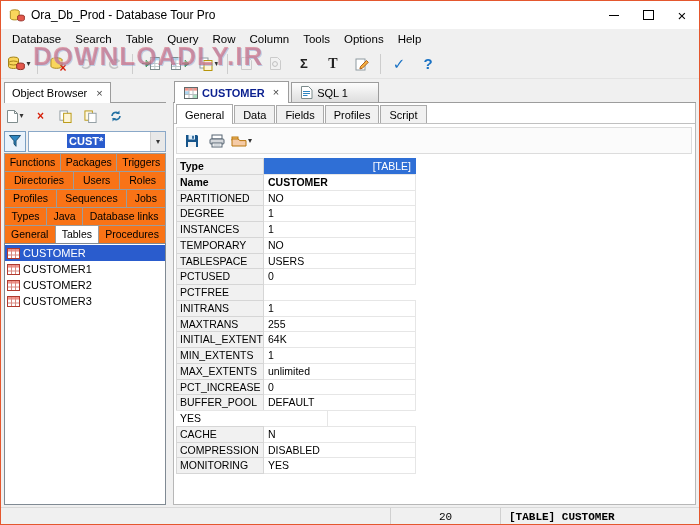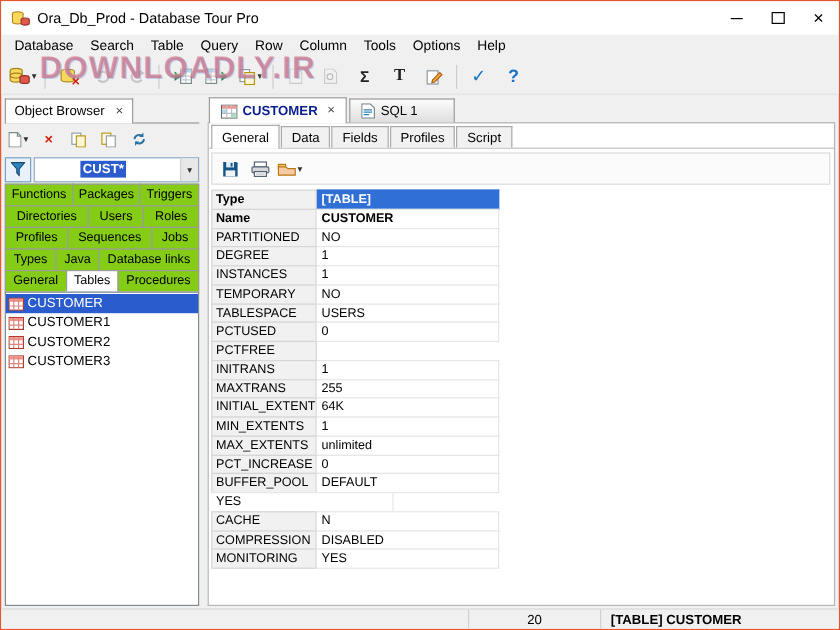--- a/index.html
+++ b/index.html
@@ -50,21 +50,21 @@
   .filter-btn{width:22px;height:21px;border:1px solid #7aa0c4;background:#e9f2fb;display:flex;
     align-items:center;justify-content:center;box-sizing:border-box;}
   .combo{flex:1;height:21px;border:1px solid #8aa8c8;background:#fff;display:flex;align-items:center;
     box-sizing:border-box;}
   .combo-text{flex:1;padding-left:2px;}
   .combo-text .sel{background:var(--selection-blue,#2a5ccd);color:#fff;font-weight:bold;padding:1px 2px;margin-left:36px;}
   .combo-arrow{width:15px;height:100%;background:#e8e8e8;border-left:1px solid #cfcfcf;display:flex;
     align-items:center;justify-content:center;font-size:8px;color:#333;box-sizing:border-box;}
   .ob-tabs{margin-top:1px;}
   .ob-tab-row{display:flex;}
-  .ob-tab{flex:1 0 auto;text-align:center;font-size:10.5px;padding:2px 4px 3px;background:#84cc16;
+  .ob-tab{flex:1 0 auto;text-align:center;font-size:10.5px;padding:2px 4px 3px;background:#f97316;
     border:1px solid #9c9c9c;margin-left:-1px;margin-top:-1px;white-space:nowrap;}
   .ob-tab:first-child{margin-left:0;}
   .ob-tab.active{background:#fff;}
   .table-list{flex:1;background:#fff;border:1px solid #808a93;overflow:hidden;padding-top:1px;margin-top:-1px;}
   .list-item{display:flex;align-items:center;height:16px;padding-left:2px;gap:3px;}
   .list-item.selected{background:var(--selection-blue,#2a5ccd);color:#fff;}
   .splitter{width:7px;}
   
   .main{flex:1;display:flex;flex-direction:column;min-width:0;}
   .main-tabstrip{height:22px;display:flex;align-items:flex-end;gap:2px;padding-left:1px;
@@ -83,27 +83,27 @@
   .subtab.active{background:#fff;height:20px;margin-bottom:-1px;}
   .inner-toolbar{height:25px;margin:3px 3px 2px 2px;border:1px solid #dcdcdc;background:#fbfbfb;
     display:flex;align-items:center;gap:2px;padding-left:3px;}
   .prop-grid{margin-left:2px;margin-top:2px;}
   .pg-row{display:flex;margin-top:-1px;}
   .pg-row:first-child{margin-top:0;}
   .pg-label{width:88px;height:16.75px;background:#f1f1f1;border:1px solid #d6d6d6;font-size:10.5px;
     line-height:15px;padding:0 3px;box-sizing:border-box;overflow:hidden;white-space:nowrap;}
   .pg-value{width:152px;height:16.75px;background:#fff;border:1px solid #e6e6e6;border-left:none;
     font-size:10.5px;line-height:15px;padding:0 4px;box-sizing:border-box;white-space:nowrap;overflow:hidden;}
-  .pg-value.selected{background:var(--property-selected,#2f6fd6);color:#fff;font-weight:bold;
-    border-color:var(--property-selected,#2f6fd6);}
+  .pg-value.selected{background:var(--property-selected,#2f6fd6);color:#fff;font-weight:normal;
+    border-color:var(--property-selected,#2f6fd6);text-align:right;}
   .bold{font-weight:bold;}
   
   .statusbar{height:18px;border-top:1px solid #d9d9d9;background:#f0f0f0;display:flex;align-items:center;
     font-size:11px;}
-  .sb-seg{height:100%;display:flex;align-items:center;border-right:1px solid #d0d0d0;box-sizing:border-box;}
+  .sb-seg{height:100%;display:flex;align-items:center;border-right:1px solid #d0d0d0;box-sizing:border-box;font-family:Liberation Mono, monospace;}
   .sb-left{flex:1;}
   .sb-count{width:110px;justify-content:center;}
   .sb-sel{width:198px;padding-left:8px;font-weight:bold;border-right:none;}
 </style>
 </head>
 <body>
 
 <div class="window">
 
   <div class="titlebar">

